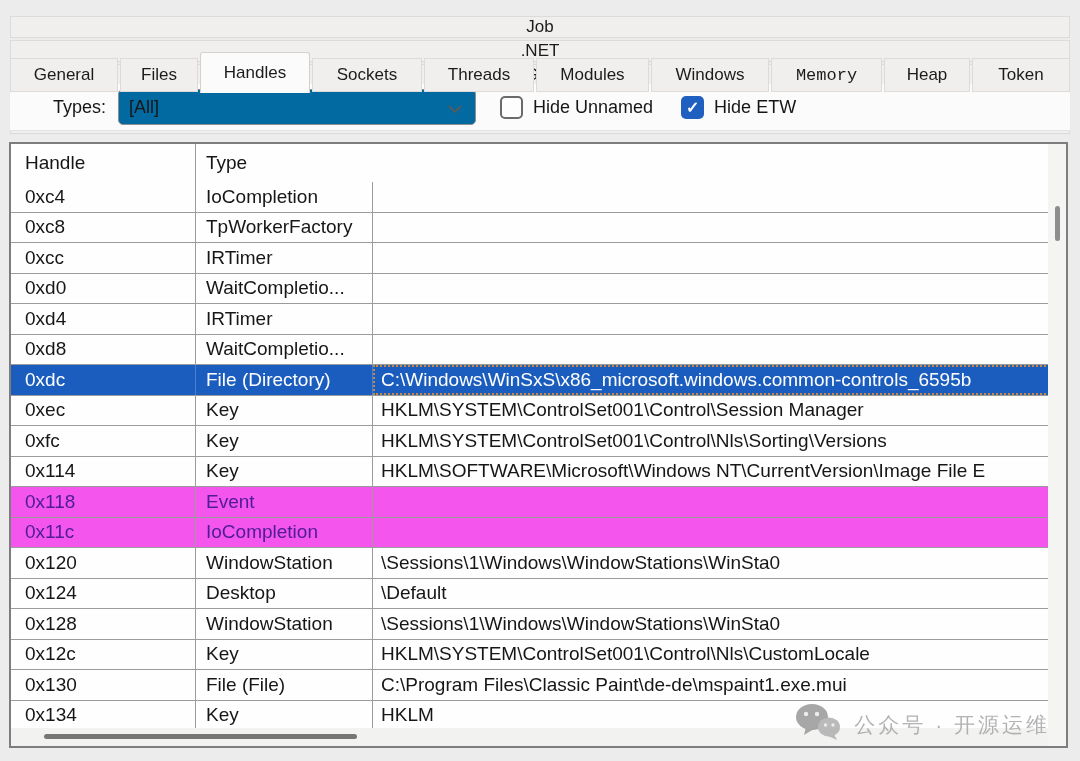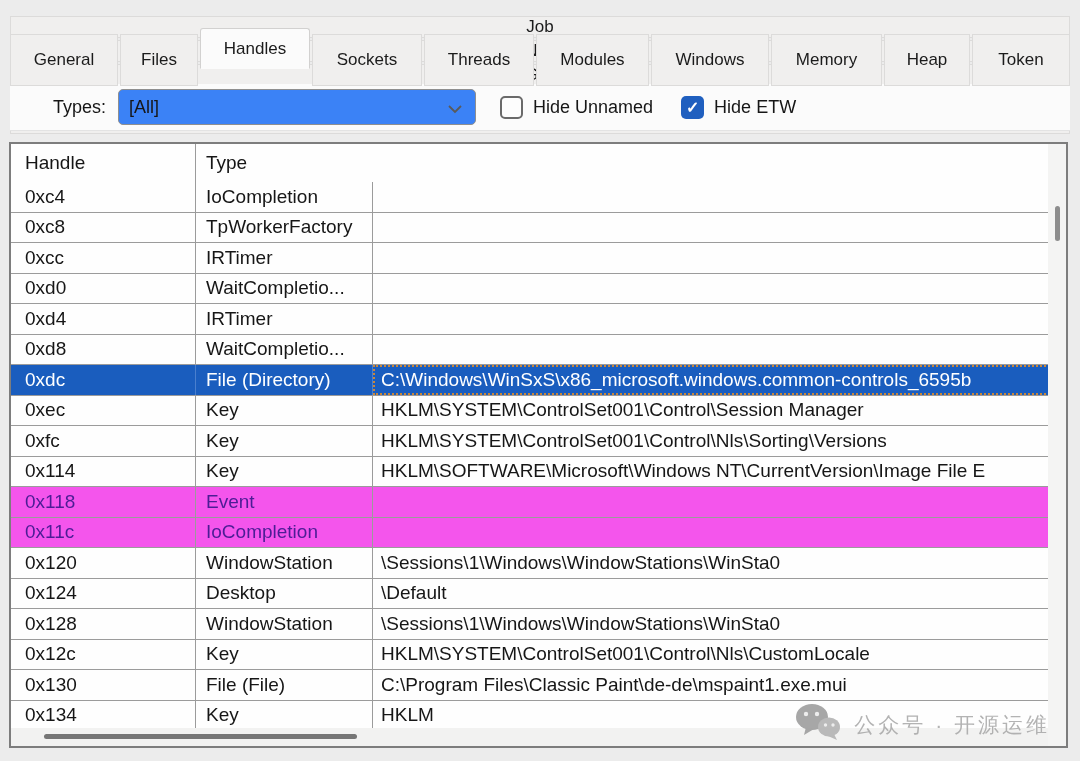--- a/index.html
+++ b/index.html
@@ -17,48 +17,48 @@
   .tabs-row1 {
     position:absolute; left:10px; right:10px; top:16px; height:31px;
     display:flex; gap:2px;flex-direction:column;
   }
   .tab1 {
     flex:1; background:#f0efee; border:1px solid #dcdbda;
     display:flex; align-items:center; justify-content:center;
     font-size:17px; color:#1b1b1b; cursor:default;
   }
   .tabs-row2 {
-    position:absolute; left:10px; right:10px; top:34px; height:52px;
+    position:absolute; left:10px; right:10px; top:58px; height:34px;
     display:flex; gap:2px; z-index:2;
   }
   .tab2 {
     background:#f0efee; border:1px solid #dcdbda;
     display:flex; align-items:center; justify-content:center;
     font-size:17px; color:#1b1b1b; cursor:default;
   }
   .tab2:nth-child(1){width:108px;} .tab2:nth-child(2){width:78px;}
   .tab2:nth-child(3){width:110px;} .tab2:nth-child(4){width:110px;}
   .tab2:nth-child(5){width:110px;} .tab2:nth-child(6){width:113px;}
-  .tab2:nth-child(7){width:118px;} .tab2:nth-child(8){width:111px;}
+  .tab2:nth-child(7){width:118px;} .tab2:nth-child(8){width:111px;font-family:Liberation Mono, monospace;}
   .tab2:nth-child(9){width:86px;}  .tab2:nth-child(10){flex:1;}
   .tab2.active {
     background:#fbfbfb; border-color:#d2d1d0; border-bottom-color:#fbfbfb;
     margin-top:-6px; height:41px; border-radius:3px 3px 0 0; z-index:3;
   }
 
   
   .filterbar {
     position:absolute; left:10px; right:10px; top:84px; height:47px;
     background:#fbfbfb; border-bottom:1px solid #e3e3e3;
     display:flex; align-items:center; z-index:1;padding-left:31px;
   }
   .types-label { font-size:18px; margin-left:12px; }
   .combo {
     position:relative; margin-left:12px; width:358px; height:36px;
-    background:#3b82f6; border:1px solid #8f8f8f; border-radius:5px;
+    background:#0369a1; border:1px solid #8f8f8f; border-radius:5px;
     display:flex; align-items:center; font-size:18px; padding-left:10px;
     cursor:default;
   }
   .combo-chevron { position:absolute; right:12px; top:10px; }
   .chk-group { display:flex; align-items:center; margin-left:24px; }
   .chk-box {
     width:23px; height:23px; border-radius:5px; border:2px solid #6a6a6a;
     background:#fdfdfd; display:flex; align-items:center; justify-content:center;
     cursor:default;
   }

